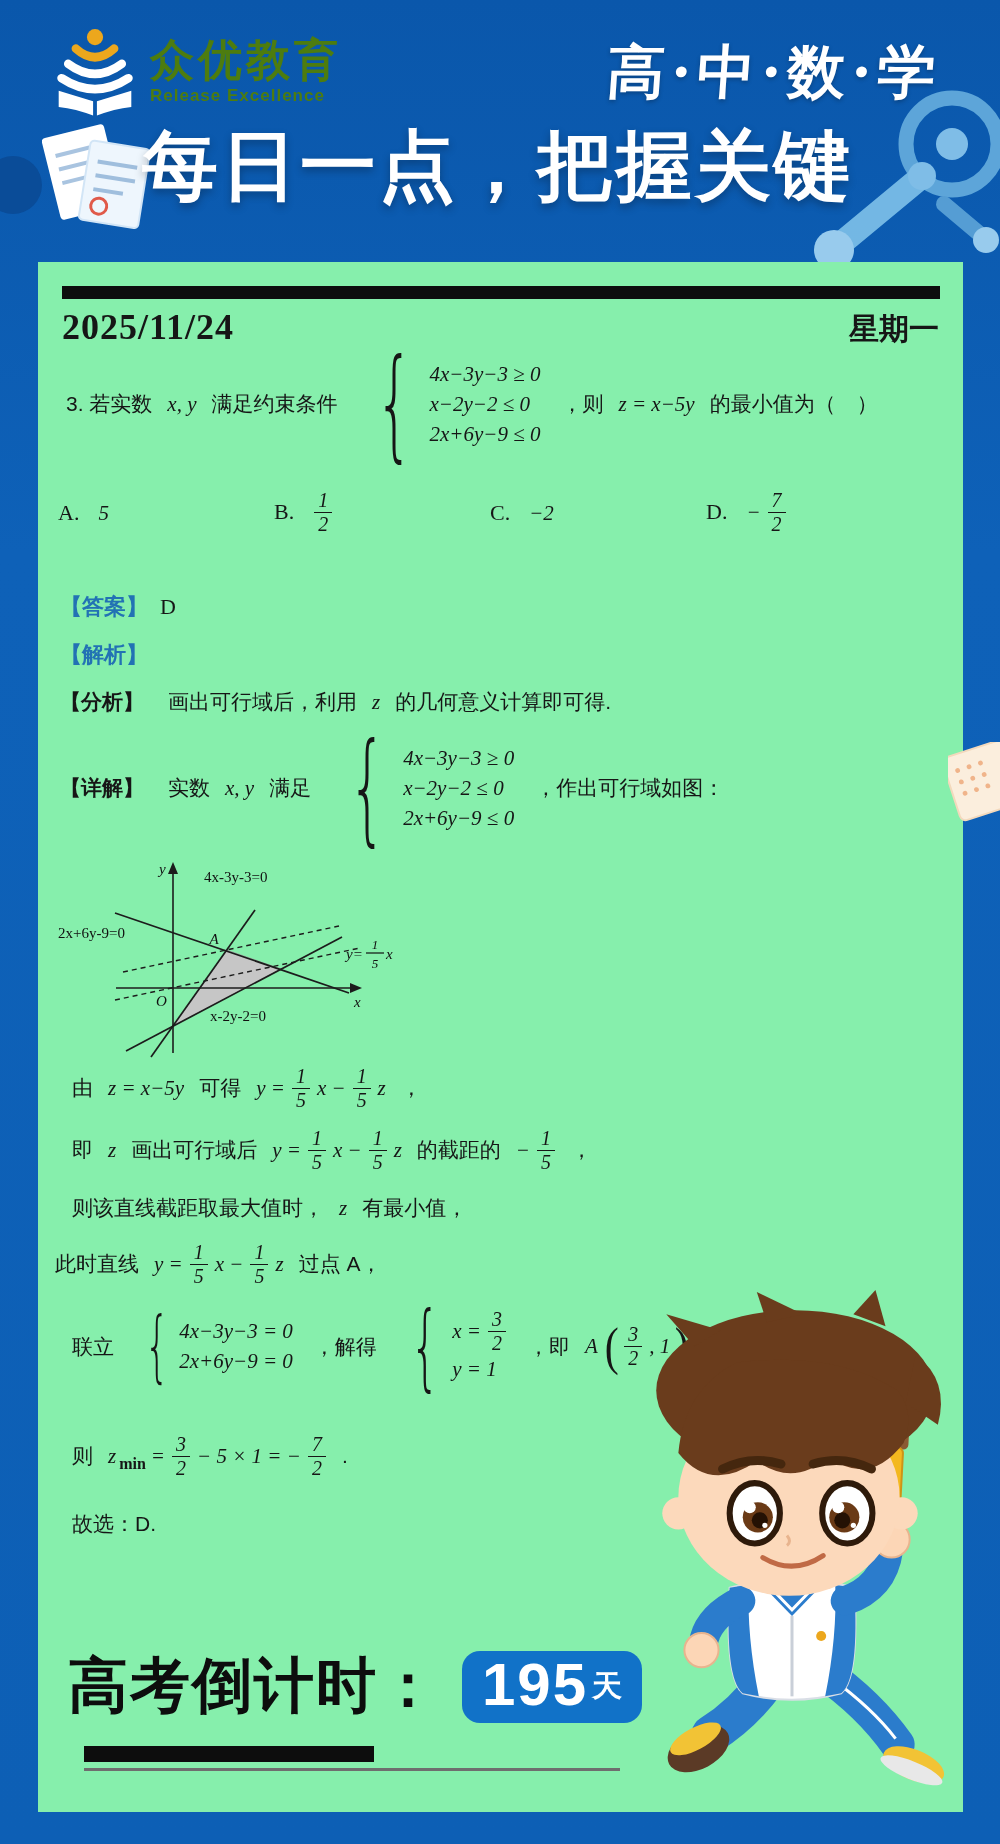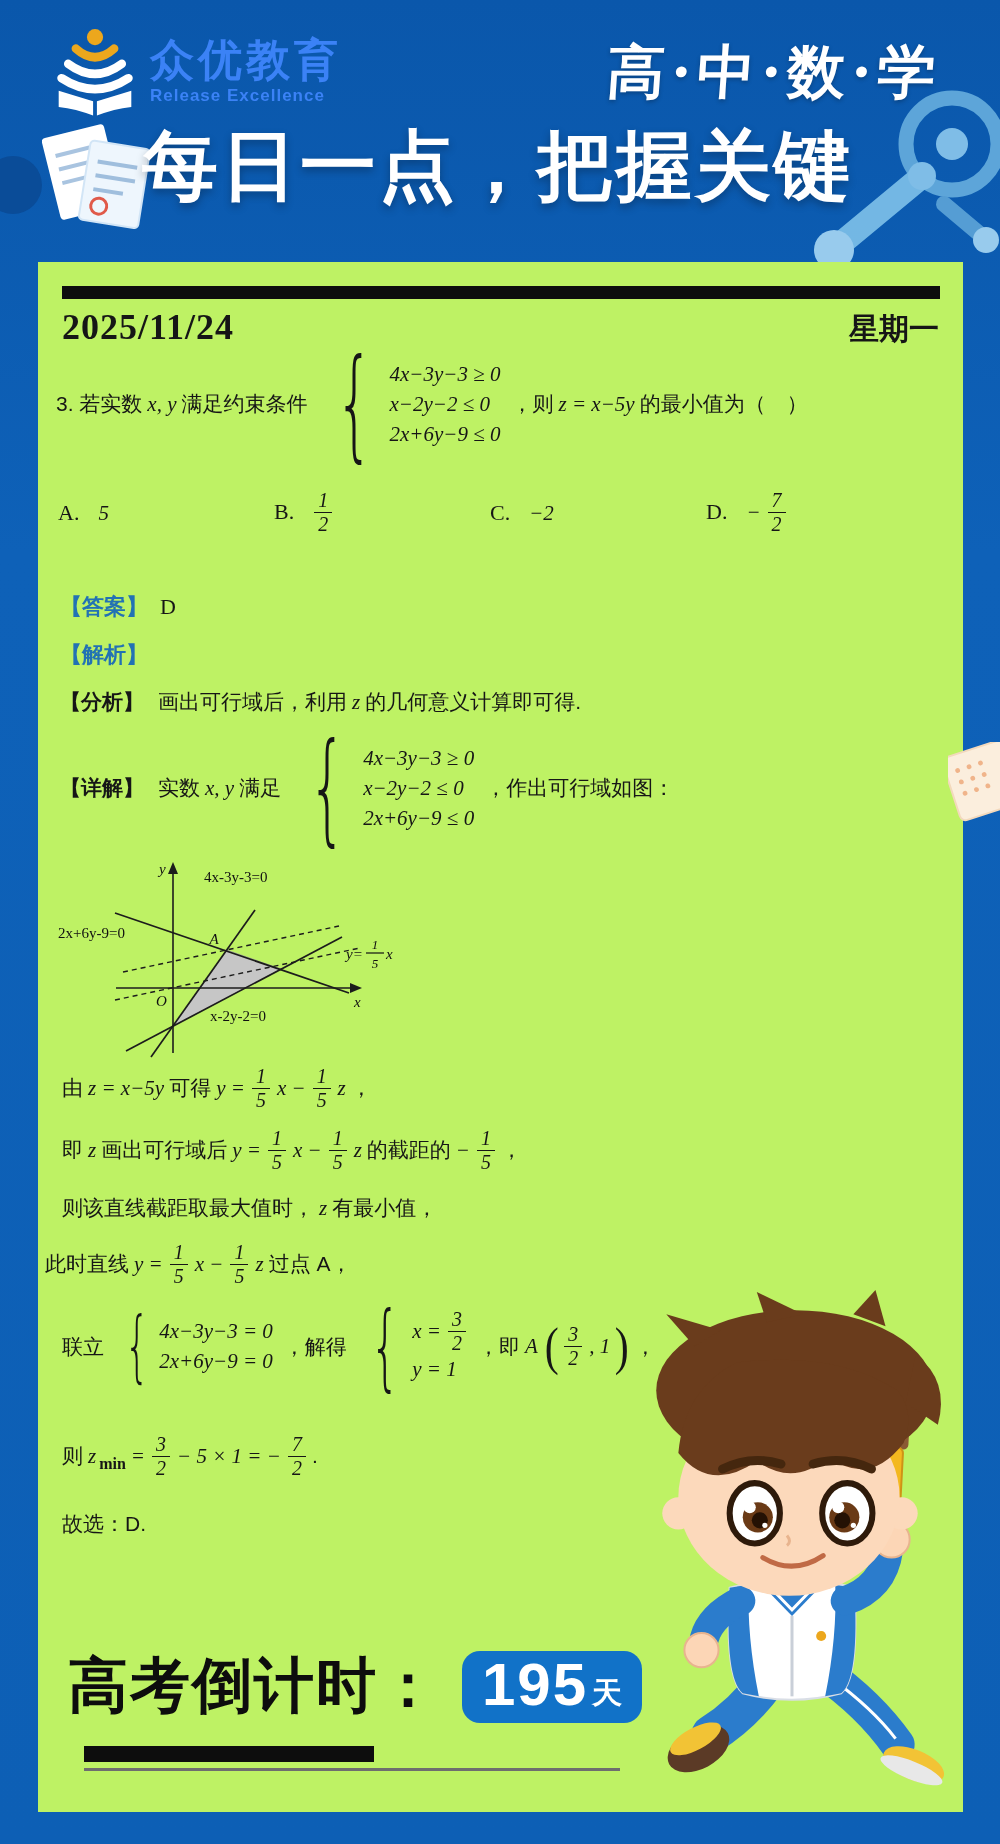--- a/index.html
+++ b/index.html
@@ -4,49 +4,49 @@
 <style>
   html,body{margin:0;padding:0;}
   body{
     width:1000px;height:1844px;position:relative;overflow:hidden;
     background:linear-gradient(180deg,#0a57ab 0%,#0e61b8 30%,#0d5fb5 100%);
     font-family:"Liberation Sans","DejaVu Sans",sans-serif;
     -webkit-font-smoothing:antialiased;
   }
   
   .brand{position:absolute;left:52px;top:26px;display:flex;align-items:center;gap:12px;}
-  .brand-text{color:#3b82f6;}
+  .brand-text{color:#4d7c0f;}
   .brand-name{font-size:44px;font-weight:800;letter-spacing:4px;line-height:1;}
   .brand-slogan{font-size:17px;font-weight:600;letter-spacing:1px;margin-top:4px;}
   .subject{
     position:absolute;right:58px;top:34px;color:#fff;
     font-family:"DejaVu Serif","Liberation Serif",serif;
     font-size:58px;font-weight:700;letter-spacing:6px;
     transform:skewX(-4deg);text-shadow:0 2px 4px rgba(0,0,0,.25);
   }
   .page-title{
     position:absolute;left:142px;top:122px;width:760px;color:#fff;
     font-size:76px;font-weight:900;letter-spacing:3px;line-height:1.15;
     text-shadow:0 4px 8px rgba(0,0,0,.28);white-space:nowrap;
   }
   .papers-deco{position:absolute;left:42px;top:116px;}
   .robot-deco{position:absolute;right:-6px;top:86px;opacity:.9;}
   .dot-deco{position:absolute;left:-16px;top:156px;width:58px;height:58px;border-radius:50%;background:#0a4c98;}
   
   .card{
     position:absolute;left:38px;top:262px;width:925px;height:1550px;
-    background:#bef264;color:#161616;
+    background:#86efac;color:#161616;
   }
   .divider-bar{position:absolute;left:24px;top:24px;width:878px;height:13px;background:#0d0d0d;}
   .date-row{position:absolute;left:24px;right:24px;top:44px;display:flex;justify-content:space-between;align-items:baseline;}
   .date{font-family:"Liberation Serif","DejaVu Serif",serif;font-size:36px;font-weight:700;letter-spacing:1px;}
   .weekday{font-size:30px;font-weight:800;}
   
   .rich{display:flex;align-items:center;flex-wrap:nowrap;font-size:21px;color:#161616;}
-  .cn{font-family:"Liberation Sans","DejaVu Sans",sans-serif;margin:0 2px;white-space:pre;}
+  .cn{font-family:"Liberation Sans","DejaVu Sans",sans-serif;margin:0 12px;white-space:pre;}
   .math{font-family:"Liberation Serif","DejaVu Serif",serif;font-style:italic;margin:0 3px;white-space:pre;}
   .msub{font-family:"Liberation Serif","DejaVu Serif",serif;font-size:16px;font-weight:700;position:relative;top:8px;margin-right:2px;}
   .frac{display:inline-flex;flex-direction:column;align-items:center;line-height:1.05;margin:0 4px;
         font-family:"Liberation Serif","DejaVu Serif",serif;font-style:italic;font-size:.95em;}
   .fnum{padding:0 4px 1px;}
   .fden{border-top:1.6px solid #161616;padding:1px 4px 0;}
   .sys{display:inline-flex;align-items:center;margin:0 6px;}
   .sysbrace{font-family:"DejaVu Sans",sans-serif;font-weight:300;line-height:.9;transform:scaleX(.5);transform-origin:center;margin-right:-6px;color:#161616;}
   .sysrows{display:flex;flex-direction:column;padding:2px 0;}
   .sysrow{display:flex;align-items:center;min-height:30px;}
@@ -56,21 +56,21 @@
   
   .tag{font-weight:700;margin-right:12px;white-space:pre;}
   .tag.blue{color:#2272b4;}
   .ansval{font-family:"Liberation Serif","DejaVu Serif",serif;font-size:22px;}
   
   .opt{position:absolute;display:flex;align-items:center;font-size:22px;}
   .opt .olabel{font-family:"Liberation Serif","DejaVu Serif",serif;margin-right:16px;}
   
   .countdown{position:absolute;left:30px;top:1384px;display:flex;align-items:center;gap:22px;}
   .cd-label{font-size:60px;font-weight:900;letter-spacing:2px;color:#0d0d0d;}
-  .cd-pill{background:#1172c8;border-radius:18px;padding:4px 20px 8px;display:flex;align-items:center;color:#fff;}
+  .cd-pill{background:#1172c8;border-radius:18px;padding:4px 20px 8px;display:flex;color:#fff;}
   .cd-days{font-size:60px;font-weight:800;letter-spacing:2px;line-height:1;}
   .cd-unit{font-size:30px;font-weight:700;margin:16px 0 0 4px;line-height:1;}
   .underline-bar{position:absolute;left:46px;top:1484px;width:290px;height:16px;background:#0d0d0d;}
   .underline-thin{position:absolute;left:46px;top:1506px;width:536px;height:3px;background:#6e6e6e;}
   .mascot{position:absolute;left:578px;top:1022px;}
   .paper-corner{position:absolute;right:0px;top:742px;}
   svg text{user-select:none;}
 </style>
 </head>
 <body>

